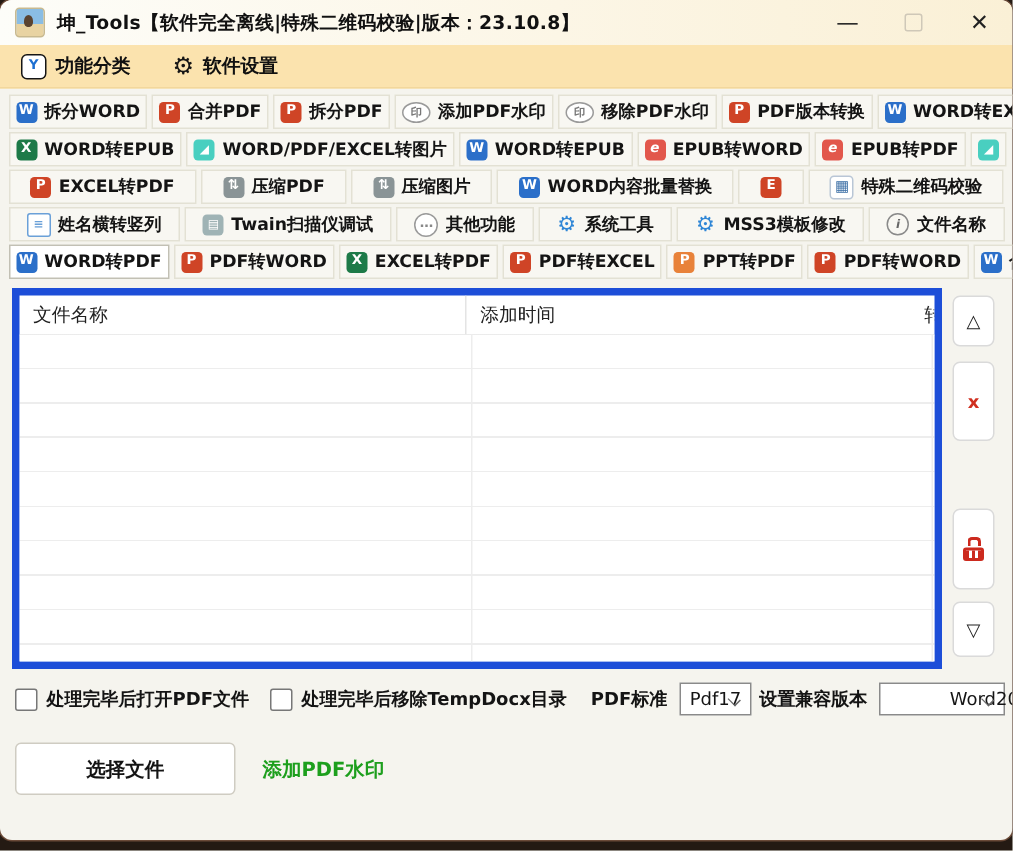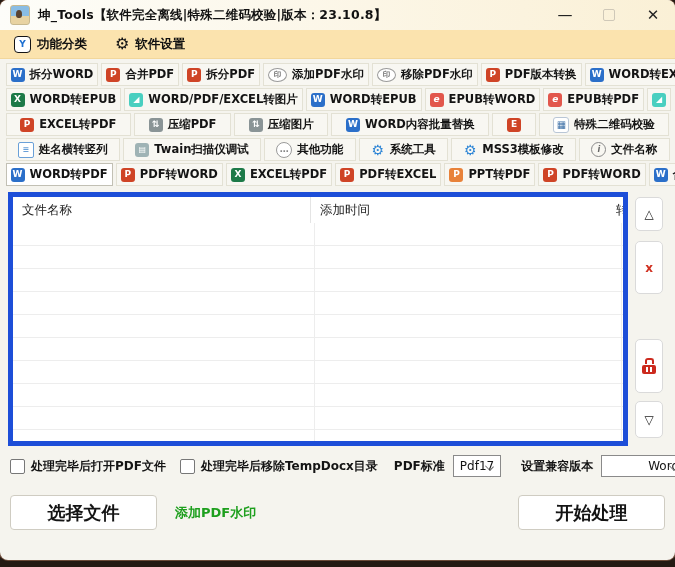--- a/index.html
+++ b/index.html
@@ -89,28 +89,28 @@
     background:repeating-linear-gradient(90deg,#cc2a1e 0 2px,#fff 2px 4px);}
   
   .options{display:flex;align-items:center;margin:7px 10px 0 10px;font-size:12px;
     font-weight:600;color:#141414;}
   .chk{width:13px;height:13px;border:1px solid #777;background:#fff;border-radius:2px;
     margin-right:6px;flex:none;}
   .optlabel{margin-right:14px;white-space:nowrap;}
   .ddlabel{margin:0 8px 0 2px;white-space:nowrap;}
   .select{height:22px;background:#fff;border:1px solid #8a8a8a;display:flex;align-items:center;
     padding:0 6px;box-sizing:border-box;font-size:12px;font-weight:400;position:relative;}
-  .select.pdf{width:80px;margin-right:18px;}
+  .select.pdf{width:80px;margin-right:3px;}
   .select.word{width:84px;padding-left:46px;}
   .chevron{position:absolute;right:7px;top:7px;width:6px;height:6px;
     border-right:1.5px solid #666;border-bottom:1.5px solid #666;transform:rotate(45deg) scale(1,.8);}
   
   .footer{display:flex;align-items:center;margin:18px 10px 0 10px;}
   .big-btn{width:145px;height:33px;background:#fff;border:1px solid #cfccc2;border-radius:4px;
-    display:flex;align-items:center;justify-content:center;font-size:18px;font-weight:600;color:#141414;}
+    display:flex;align-items:center;justify-content:center;font-size:13px;font-weight:600;color:#141414;}
   .status{margin-left:18px;font-size:13px;font-weight:700;color:#1d9f1d;}
   .spacer{flex:1;}
 </style>
 </head>
 <body>
 
 <div class="window">
 
   <div class="titlebar">
     <div class="app-icon"></div>
@@ -315,16 +315,15 @@
     <div class="select word">
       <span>Word2010</span>
       <span class="chevron"></span>
     </div>
   </div>
 
   <div class="footer">
     <div class="big-btn">选择文件</div>
     <div class="status">添加PDF水印</div>
     <div class="spacer"></div>
-    <div class="big-btn">开始处理</div>
   </div>
 
 </div>
 
 </body></html>

